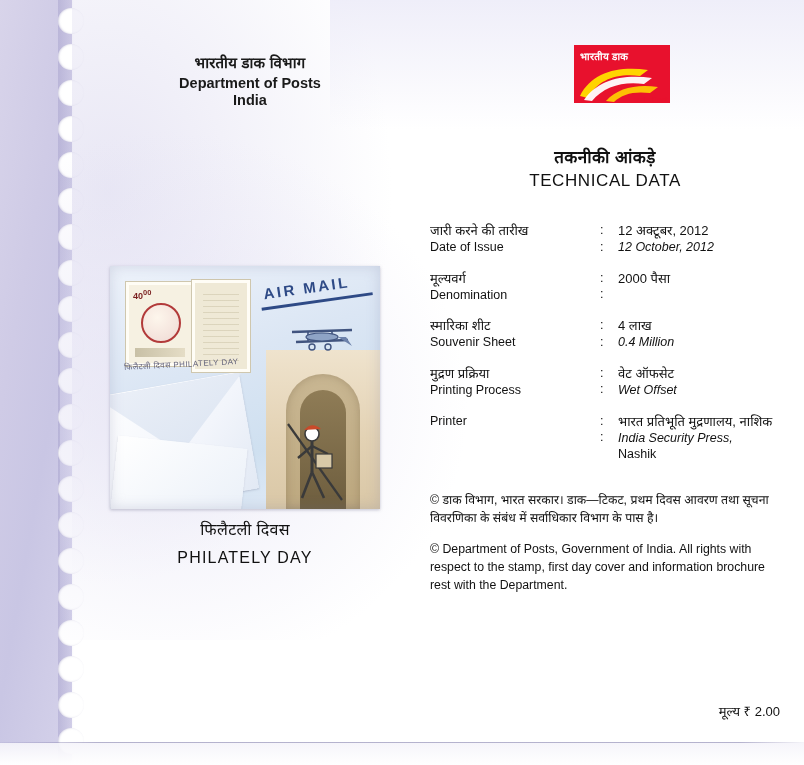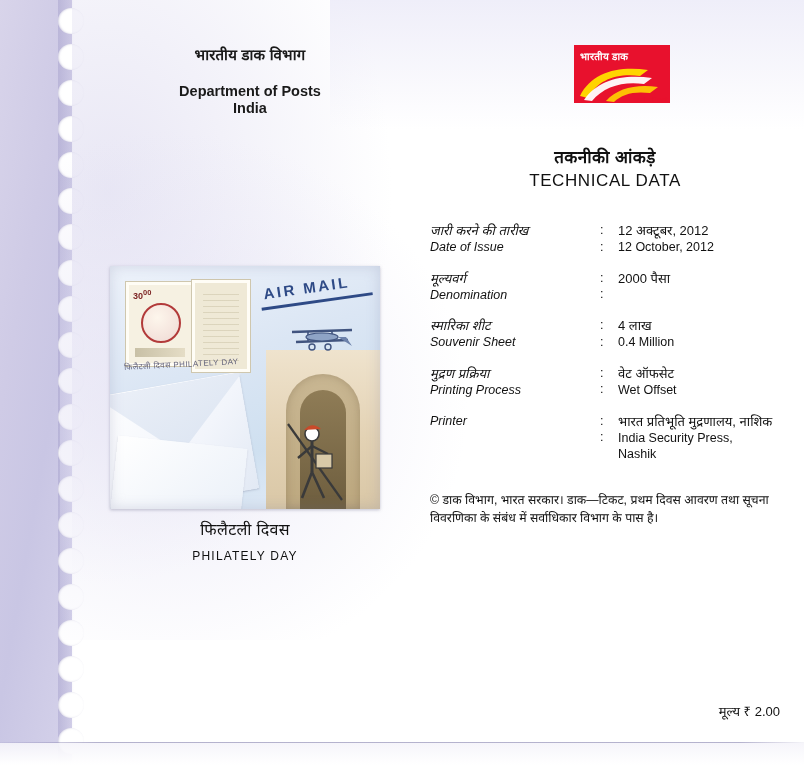--- a/index.html
+++ b/index.html
@@ -90,34 +90,34 @@
     bottom: 0;
     width: 804px;
     height: 22px;
     background: linear-gradient(180deg, rgba(245,244,250,0.9), #ffffff);
   }
 
   
   .dept {
     position: absolute;
     left: 150px;
-    top: 44px;
+    top: 52px;
     width: 200px;
     text-align: center;
     color: #1a1a1a;
   }
   .dept .hi {
     font-size: 15px;
     font-weight: 700;
     letter-spacing: 0.2px;
   }
   .dept .en {
     font-size: 14.5px;
     font-weight: 700;
-    margin-top: 19px;
+    margin-top: 3px;
   }
   .dept .en2 {
     font-size: 14.5px;
     font-weight: 700;
     margin-top: 1px;
   }
 
   
   .logo {
     position: absolute;
@@ -191,37 +191,36 @@
   }
   .td-row {
     display: flex;
     margin-bottom: 14px;
     line-height: 1.32;
   }
   .td-label {
     width: 170px;
     font-size: 12.5px;
     color: #111;
-    font-style: italic;
   }
   .td-label .hi { font-size: 13px; display: block; }
   .td-label .en { font-size: 12.5px; display: block; }
   .td-colon {
     width: 18px;
     font-size: 12.5px;
     color: #111;
   }
   .td-colon .c1, .td-colon .c2 { display: block; }
   .td-value {
     flex: 1;
     font-size: 12.5px;
     color: #111;
   }
   .td-value .hi { font-size: 13px; display: block; }
-  .td-value .en { font-size: 12.5px; display: block; }
+  .td-value .en { font-size: 12.5px; display: block; font-style: italic; }
   .td-value .en3 { font-size: 12.5px; display: block; }
 
   
   .copy-hi {
     position: absolute;
     left: 430px;
     top: 491px;
     width: 345px;
     font-size: 12.3px;
     line-height: 1.5;
@@ -366,21 +365,21 @@
     width: 270px;
     text-align: center;
   }
   .cap .hi {
     font-size: 16px;
     color: #111;
     letter-spacing: .3px;
     text-align: center;
   }
   .cap .en {
-    font-size: 12px;
+    font-size: 16px;
     color: #111;
     margin-top: 9px;
     letter-spacing: 1.2px;
   }
 
   
   .brochure {
     position: absolute;
     left: 148px;
     top: 698px;
@@ -527,35 +526,36 @@
       <div class="td-value">
         <span class="hi">भारत प्रतिभूति मुद्रणालय, नाशिक</span>
         <span class="en">India Security  Press,</span>
         <span class="en3">Nashik</span>
       </div>
     </div>
 
   </div>
 
   <div class="copy-hi">© डाक विभाग, भारत सरकार। डाक—टिकट, प्रथम दिवस आवरण तथा सूचना विवरणिका के संबंध में सर्वाधिकार विभाग के पास है।</div>
+  <div class="copy-en">© Department of Posts, Government of India. All rights with respect to the stamp, first day cover and information brochure rest with the Department.</div>
 
   <div class="sheet">
     <div class="bg-sky"></div>
 
     <div class="arch"></div>
     <div class="arch-in"></div>
     <div class="arch-in2"></div>
 
     <div class="envelope-big"></div>
     <div class="envelope-flap"></div>
     <div class="envelope-2"></div>
 
     <div class="stamp-a">
       <div class="denom">
-        <span>30</span><sup>00</sup>
+        <span>40</span><sup>00</sup>
       </div>
       <div class="circ"></div>
       <div class="bar"></div>
     </div>
 
     <div class="stamp-b">
       <div class="lines"></div>
     </div>
 
     <div class="airmail">

